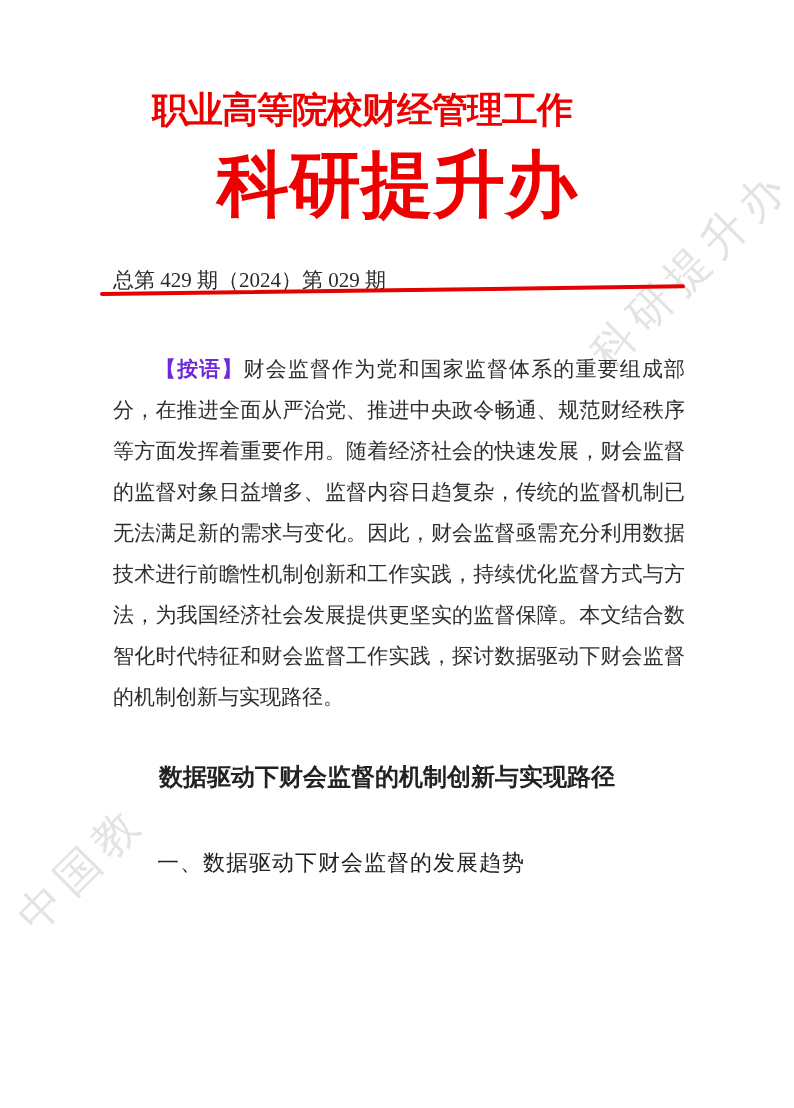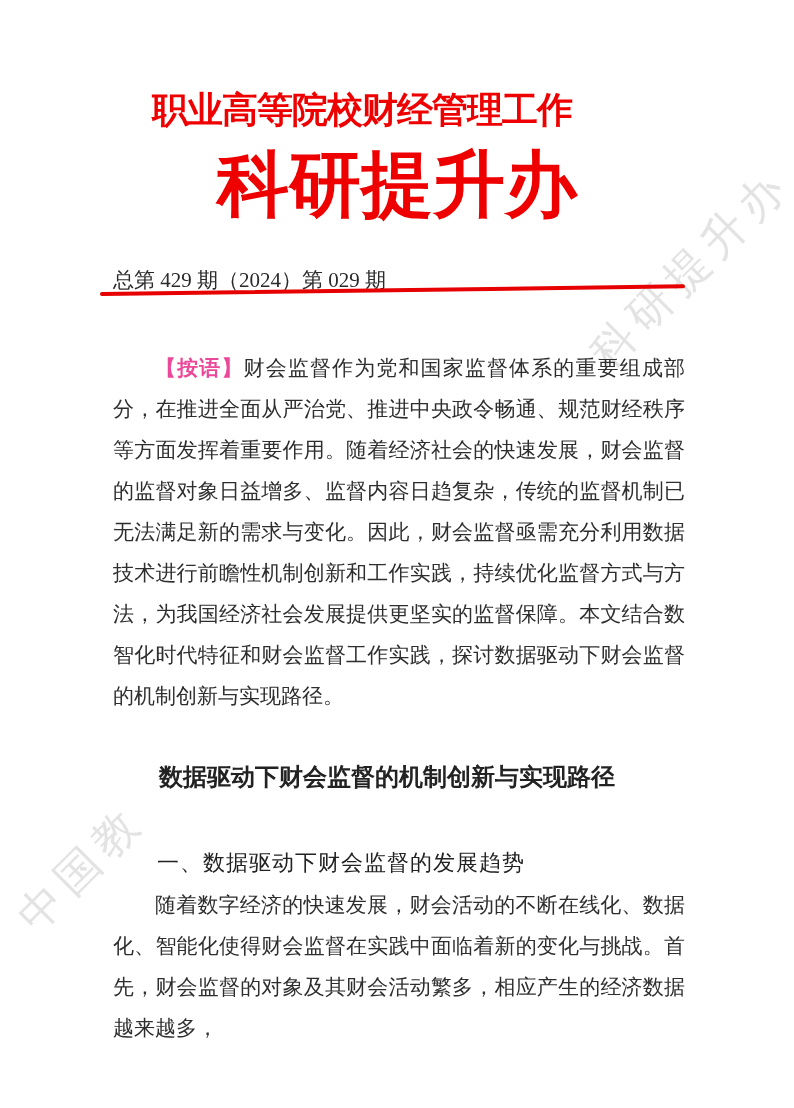--- a/index.html
+++ b/index.html
@@ -69,23 +69,23 @@
   .note{
     position:absolute;top:348px;left:113px;width:572px;
     font-size:21px;
     line-height:41px;
     text-align:justify;
     text-indent:2em;
     color:#2e2e2e;
     margin:0;
   }
   .note .note-label{
-    font-family:Liberation Serif, serif;
+    font-family:Liberation Sans, sans-serif;
     font-weight:700;
-    color:#ec4899;
+    color:#6d28d9;
   }
   .article-title{
     position:absolute;top:761px;left:0;right:0;
     text-align:center;
     transform:translateX(-10px);
     font-family:"Liberation Sans", sans-serif;
     font-weight:700;
     font-size:24px;
     color:#222222;
     white-space:nowrap;
@@ -130,16 +130,15 @@
     </div>
 
     <div class="rule"></div>
 
     <p class="note"><span class="note-label">【按语】</span><span>财会监督作为党和国家监督体系的重要组成部分，在推进全面从严治党、推进中央政令畅通、规范财经秩序等方面发挥着重要作用。随着经济社会的快速发展，财会监督的监督对象日益增多、监督内容日趋复杂，传统的监督机制已无法满足新的需求与变化。因此，财会监督亟需充分利用数据技术进行前瞻性机制创新和工作实践，持续优化监督方式与方法，为我国经济社会发展提供更坚实的监督保障。本文结合数智化时代特征和财会监督工作实践，探讨数据驱动下财会监督的机制创新与实现路径。</span></p>
 
     <div class="article-title">数据驱动下财会监督的机制创新与实现路径</div>
 
     <h2 class="section-heading">一、数据驱动下财会监督的发展趋势</h2>
 
-    <p class="para">随着数字经济的快速发展，财会活动的不断在线化、数据化、智能化使得财会监督在实践中面临着新的变化与挑战。首先，财会监督的对象及其财会活动繁多，相应产生的经济数据越来越多，</p>
 
   </div>
 </div>
 
 </body></html>

